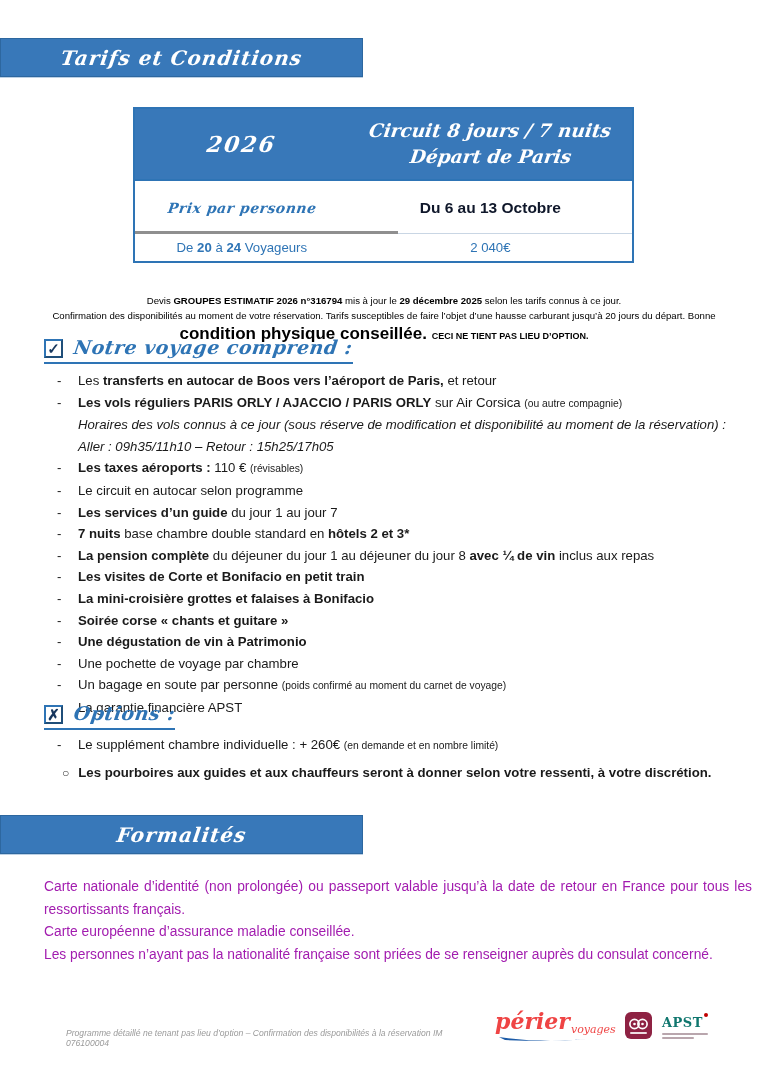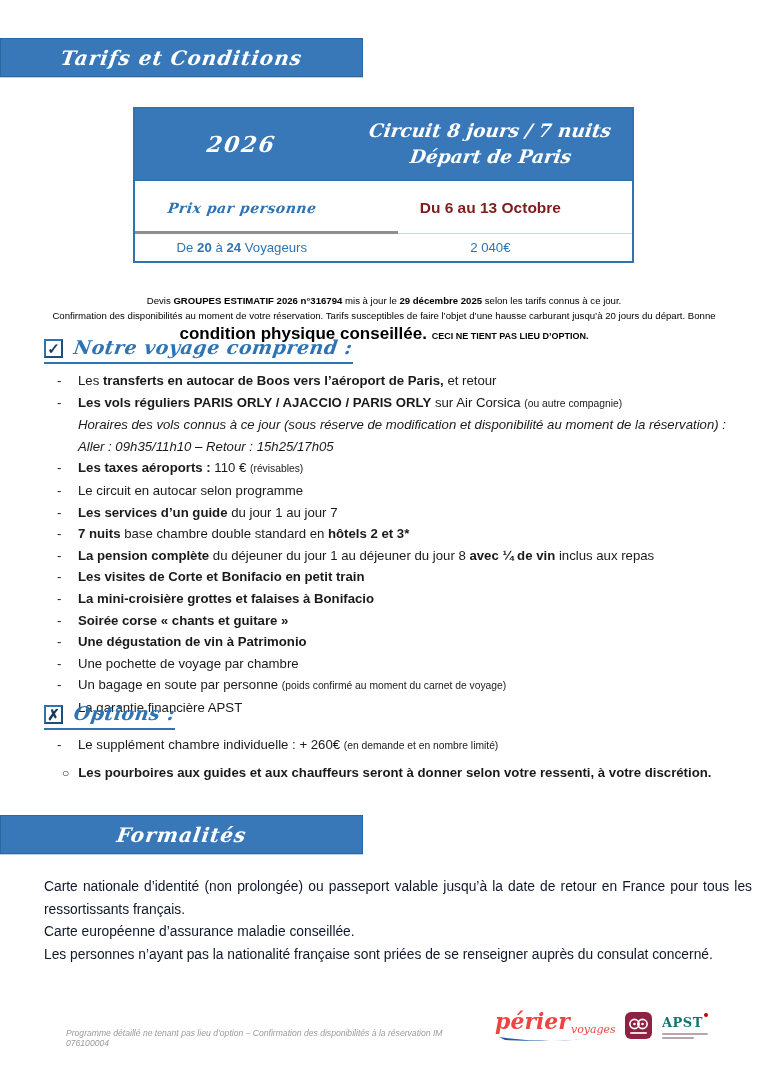--- a/index.html
+++ b/index.html
@@ -32,21 +32,21 @@
   }
   .prow{display:flex;}
   .pcell{box-sizing:border-box;display:flex;flex-direction:column;align-items:center;justify-content:center;}
   .c1{width:43%;}
   .c2{width:57%;}
   .phead{background:#3878b9;color:#ffffff;height:70px;border-bottom:2px solid #2e74b5;}
   .phead .year{font-size:22px;letter-spacing:2px;}
   .phead .circuit{font-size:18.5px;line-height:26px;text-align:center;}
   .prow2{height:53px;background:#ffffff;position:relative;}
   .prow2 .lbl{color:#2e74b5;font-size:14px;letter-spacing:0.5px;}
-  .prow2 .date{color:#7f1d1d;font-weight:bold;font-size:15.5px;}
+  .prow2 .date{color:#0f172a;font-weight:bold;font-size:15.5px;}
   .grayline{position:absolute;left:0;bottom:0;width:53%;height:3px;background:#8f8f8f;}
   .thinline{position:absolute;left:53%;bottom:0;right:0;height:1px;background:#c9d6e4;}
   .prow3{height:27px;color:#2e74b5;font-size:13.2px;}
 
   
   .fineprint{
     position:absolute;top:273px;left:0;width:768px;text-align:center;
     font-size:9.6px;line-height:15px;color:#000000;margin-top:20px;
   }
   .fineprint .l3{margin-top:3px;}
@@ -79,21 +79,21 @@
   
   .note{
     position:absolute;left:62px;top:763px;width:690px;
     font-size:13.2px;font-weight:bold;display:flex;gap:9px;line-height:20px;
   }
   .note .circ{font-size:12px;font-weight:normal;color:#333;}
 
   
   .formtext{
     position:absolute;left:44px;top:876px;width:708px;
-    font-size:13.8px;line-height:22.5px;color:#0f172a;
+    font-size:13.8px;line-height:22.5px;color:#a21caf;
   }
   .formtext .just{text-align:justify;}
 
   
   .footdisc{
     position:absolute;left:66px;top:1028px;width:420px;
     font-size:8.6px;font-style:italic;color:#9a9a9a;
   }
   .perier{position:absolute;left:495px;top:1008px;width:125px;height:36px;color:#ef4444;}
   .perier .main{font-family:"DejaVu Serif",serif;font-style:italic;font-weight:bold;font-size:22px;letter-spacing:0;}

